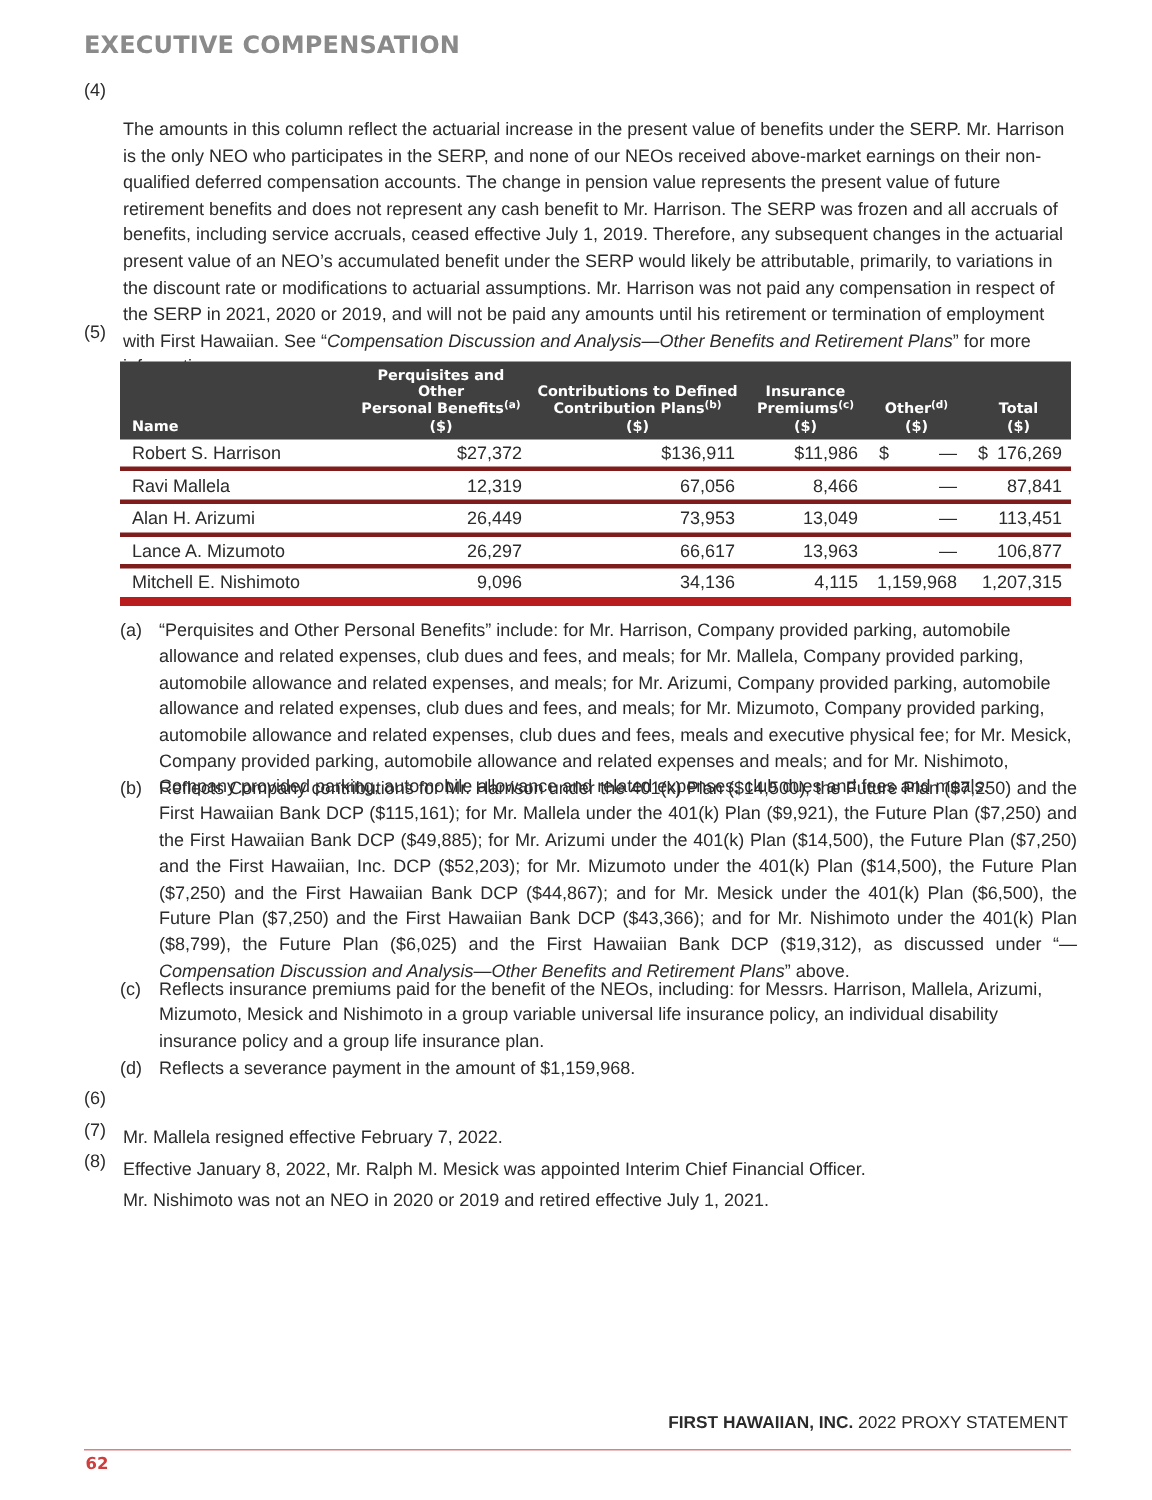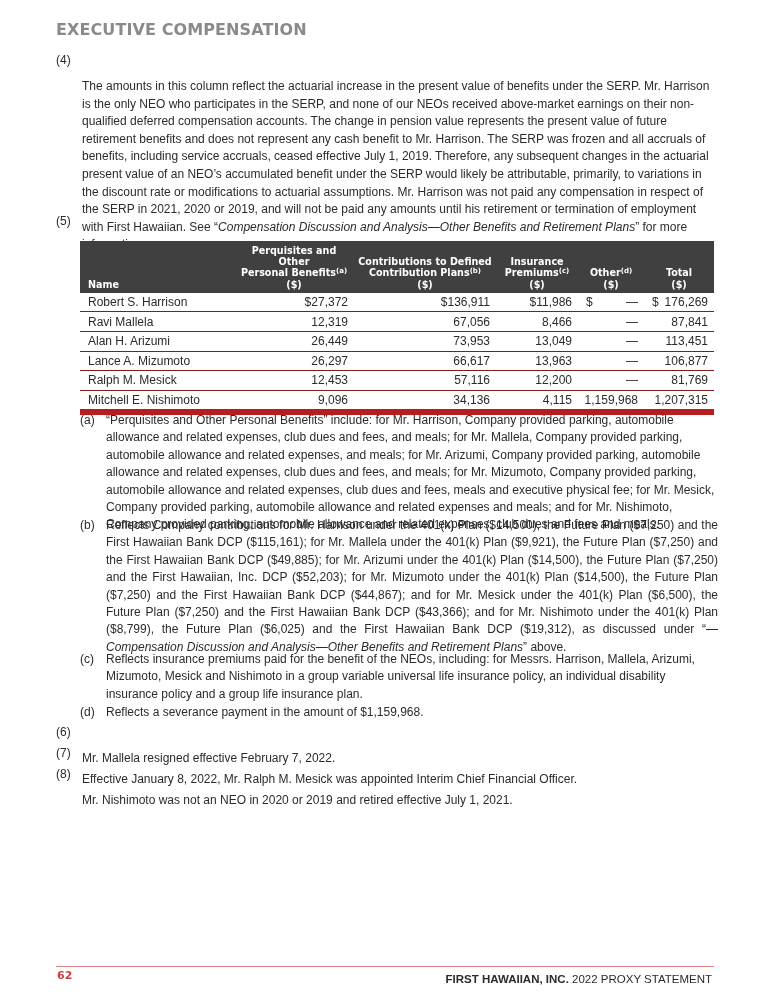--- a/index.html
+++ b/index.html
@@ -29,38 +29,38 @@
       border-collapse: collapse; font-size: 12px;
     }
     table.aoc thead th {
       background: #404040; color: #ffffff; font-weight: bold;
       font-family: "DejaVu Sans", sans-serif; font-size: 9.6px; line-height: 11.2px;
       padding: 4px 4px 3px 4px; vertical-align: bottom; text-align: center;
     }
     table.aoc thead th.name-col { text-align: left; padding-left: 8px; }
     table.aoc thead th sup { font-size: 7px; vertical-align: 3px; line-height: 0; }
     table.aoc tbody td {
-      height: 18.6px; padding: 0 6px; border-bottom: 1px solid #7f1d1d;
+      height: 18.6px; padding: 0 6px; border-bottom: 3px solid #7f1d1d;
       text-align: right; white-space: nowrap;
     }
     table.aoc tbody td.name { text-align: left; padding-left: 8px; }
     table.aoc tbody tr:last-child td { border-bottom: 6px solid #b91c1c; }
     td.split { position: relative; }
     td.split .dollar { position: absolute; left: 8px; }
 
     .footer-line {
       position: absolute; left: 56px; top: 966px; width: 658px;
       height: 1px; background: #d9817f;
     }
     .page-num {
       position: absolute; left: 57px; top: 969px;
       font-family: "DejaVu Sans", sans-serif; font-weight: bold; font-size: 11px; color: #cf3e3c;
     }
     .footer-right {
-      position: absolute; right: 56px; top: 973px; font-size: 11.5px; color: #2b2b2b; text-align: right;
+      position: absolute; right: 56px; top: 943px; font-size: 11.5px; color: #2b2b2b; text-align: right;
     }
     .footer-right .co { font-weight: bold; }
   </style>
 </head>
 <body>
 
 <div class="section-title">EXECUTIVE COMPENSATION</div>
 
 <div class="note" style="top:52px;">
   <span class="num">(4)</span>
@@ -118,28 +118,20 @@
     </tr>
     <tr>
       <td class="name">Lance A. Mizumoto</td>
       <td>26,297</td>
       <td>66,617</td>
       <td>13,963</td>
       <td class="split"><span class="dollar"></span><span>—</span></td>
       <td class="split"><span class="dollar"></span><span>106,877</span></td>
     </tr>
     <tr>
-      <td class="name">Ralph M. Mesick</td>
-      <td>12,453</td>
-      <td>57,116</td>
-      <td>12,200</td>
-      <td class="split"><span class="dollar"></span><span>—</span></td>
-      <td class="split"><span class="dollar"></span><span>81,769</span></td>
-    </tr>
-    <tr>
       <td class="name">Mitchell E. Nishimoto</td>
       <td>9,096</td>
       <td>34,136</td>
       <td>4,115</td>
       <td class="split"><span class="dollar"></span><span>1,159,968</span></td>
       <td class="split"><span class="dollar"></span><span>1,207,315</span></td>
     </tr>
   </tbody>
 </table>
 

